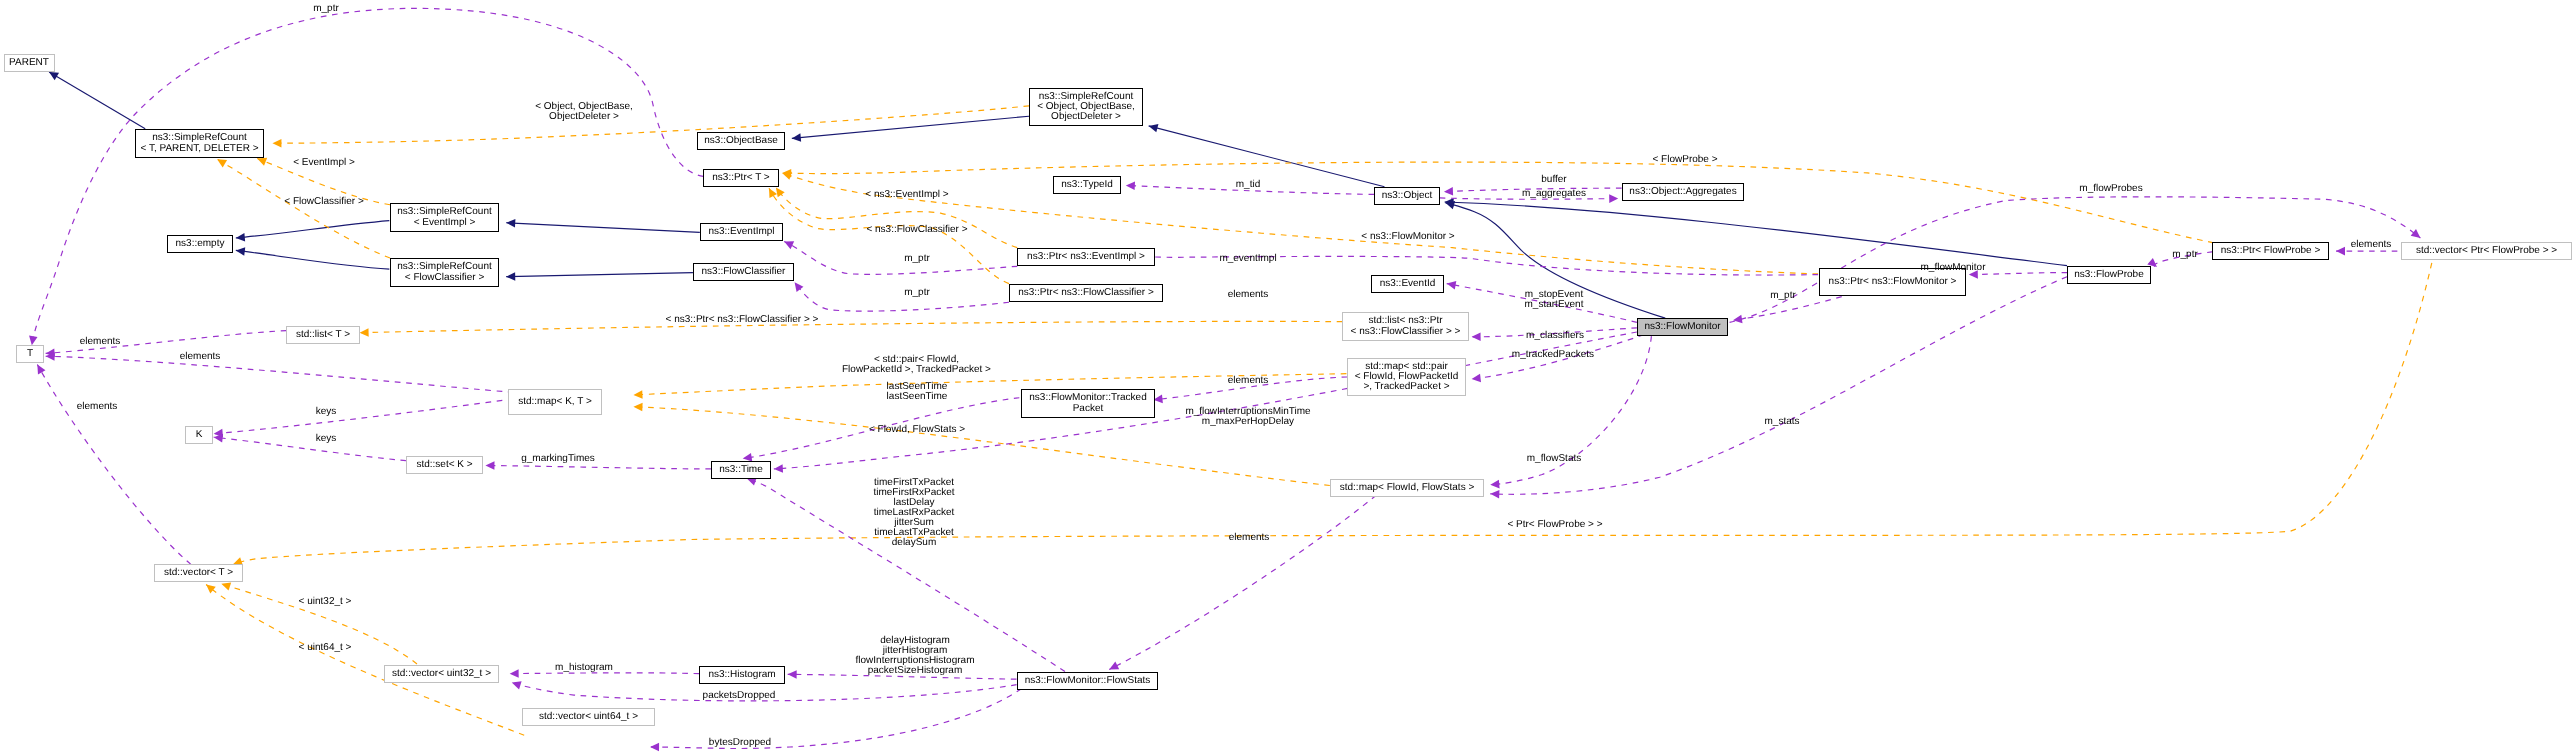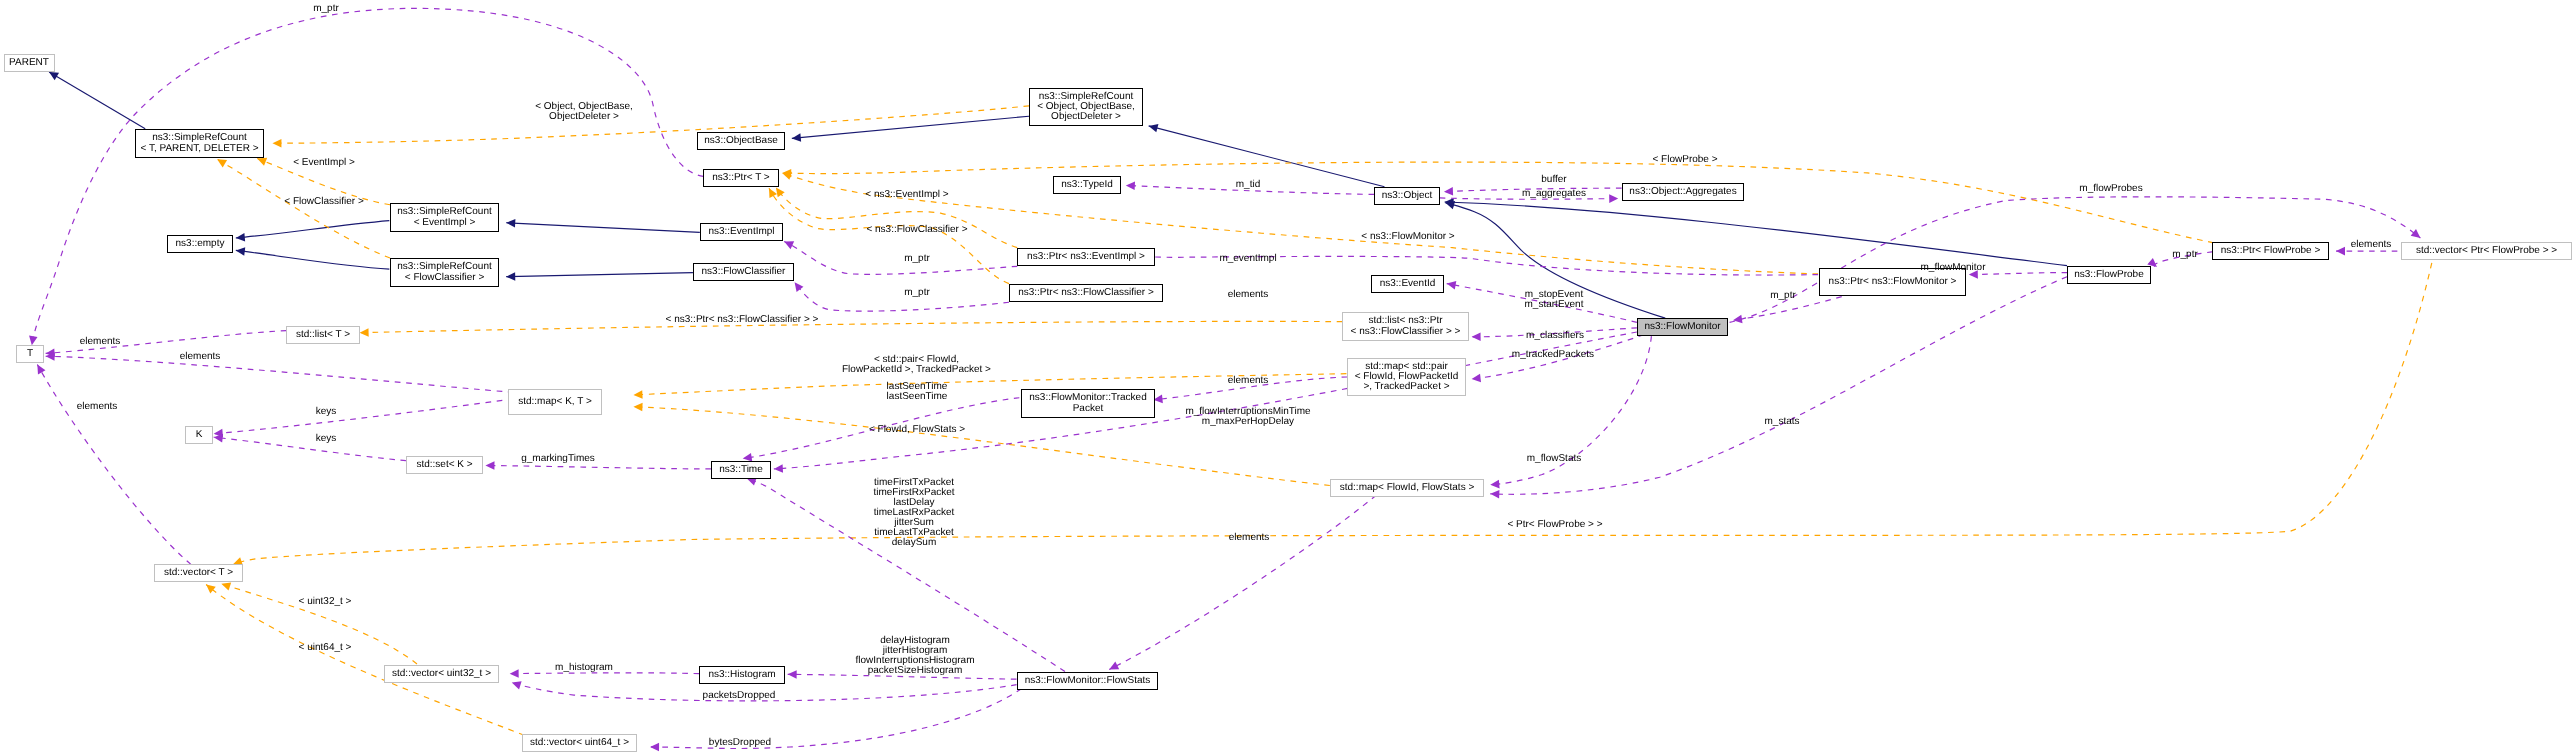--- a/index.html
+++ b/index.html
@@ -241,21 +241,21 @@
 <div class="node dark" style="left:167px;top:235px;width:66px;height:18px"><span>ns3::empty</span></div>
 <div class="node dark" style="left:390px;top:203px;width:109px;height:29px"><span>ns3::SimpleRefCount</span><span>&lt; EventImpl &gt;</span></div>
 <div class="node dark" style="left:390px;top:258px;width:109px;height:29px"><span>ns3::SimpleRefCount</span><span>&lt; FlowClassifier &gt;</span></div>
 <div class="node light" style="left:286px;top:326px;width:74px;height:18px"><span>std::list&lt; T &gt;</span></div>
 <div class="node light" style="left:16px;top:345px;width:28px;height:18px"><span>T</span></div>
 <div class="node light" style="left:508px;top:389px;width:94px;height:26px"><span>std::map&lt; K, T &gt;</span></div>
 <div class="node light" style="left:185px;top:426px;width:28px;height:18px"><span>K</span></div>
 <div class="node light" style="left:406px;top:456px;width:77px;height:18px"><span>std::set&lt; K &gt;</span></div>
 <div class="node light" style="left:154px;top:564px;width:89px;height:18px"><span>std::vector&lt; T &gt;</span></div>
 <div class="node light" style="left:384px;top:665px;width:115px;height:18px"><span>std::vector&lt; uint32_t &gt;</span></div>
-<div class="node light" style="left:522px;top:734px;width:115px;height:18px"><span>std::vector&lt; uint64_t &gt;</span></div>
+<div class="node light" style="left:522px;top:708px;width:133px;height:18px"><span>std::vector&lt; uint64_t &gt;</span></div>
 <div class="node dark" style="left:697px;top:132px;width:88px;height:18px"><span>ns3::ObjectBase</span></div>
 <div class="node dark" style="left:703px;top:169px;width:76px;height:18px"><span>ns3::Ptr&lt; T &gt;</span></div>
 <div class="node dark" style="left:700px;top:223px;width:83px;height:18px"><span>ns3::EventImpl</span></div>
 <div class="node dark" style="left:693px;top:263px;width:101px;height:18px"><span>ns3::FlowClassifier</span></div>
 <div class="node dark" style="left:1029px;top:88px;width:114px;height:38px"><span>ns3::SimpleRefCount</span><span>&lt; Object, ObjectBase,</span><span>ObjectDeleter &gt;</span></div>
 <div class="node dark" style="left:1053px;top:176px;width:68px;height:18px"><span>ns3::TypeId</span></div>
 <div class="node dark" style="left:1017px;top:248px;width:138px;height:18px"><span>ns3::Ptr&lt; ns3::EventImpl &gt;</span></div>
 <div class="node dark" style="left:1009px;top:284px;width:154px;height:18px"><span>ns3::Ptr&lt; ns3::FlowClassifier &gt;</span></div>
 <div class="node dark" style="left:1021px;top:389px;width:134px;height:29px"><span>ns3::FlowMonitor::Tracked</span><span>Packet</span></div>
 <div class="node dark" style="left:711px;top:461px;width:60px;height:18px"><span>ns3::Time</span></div>

